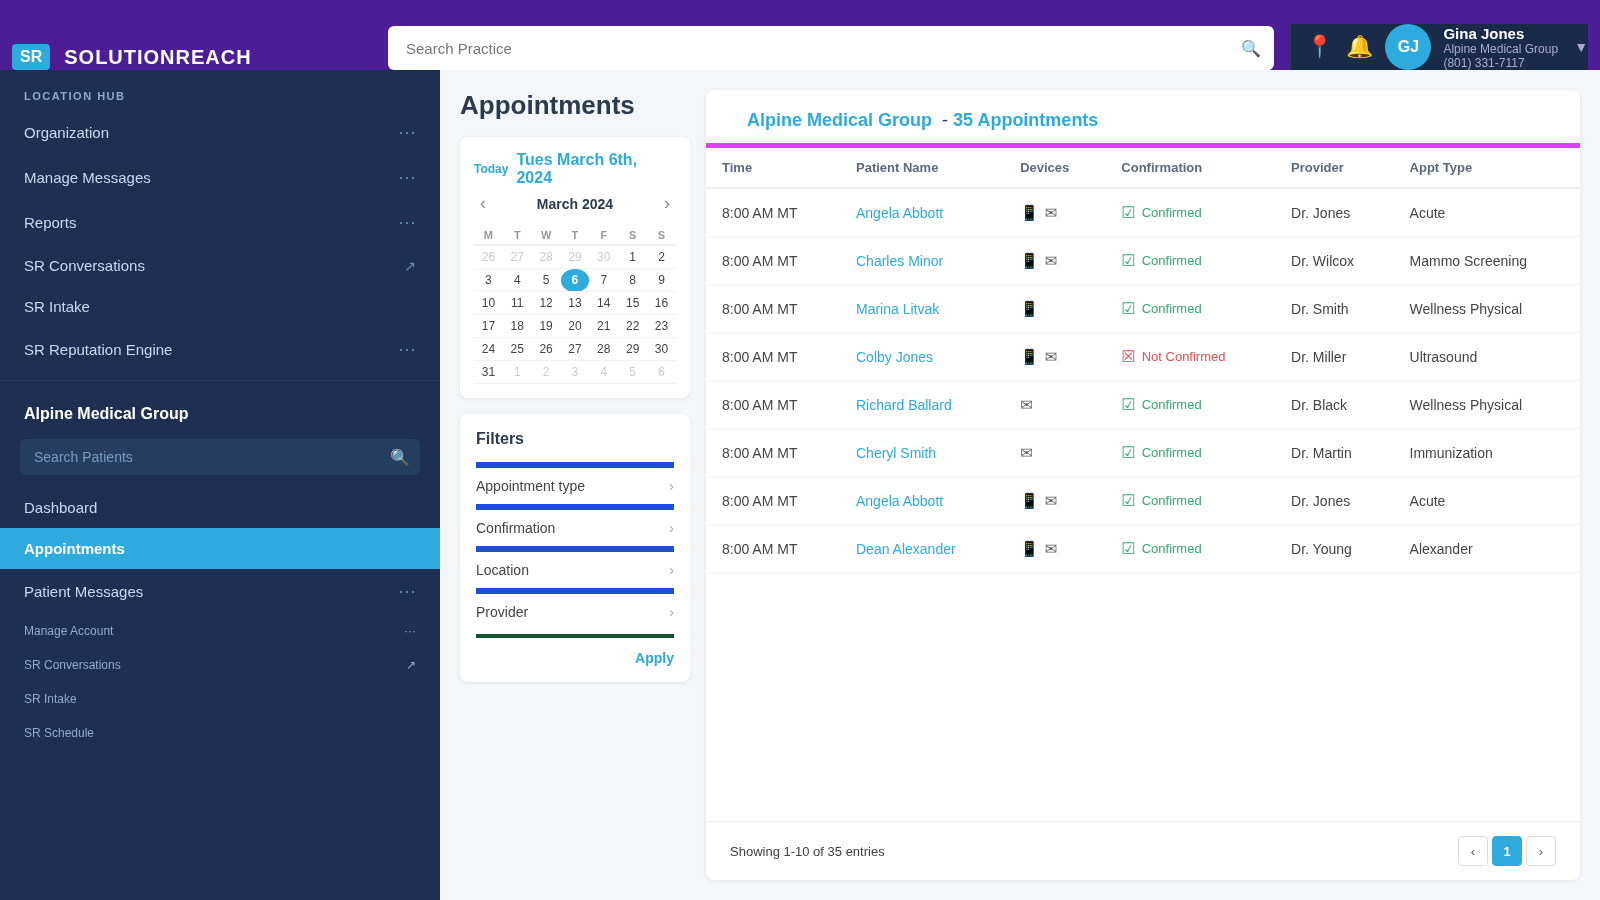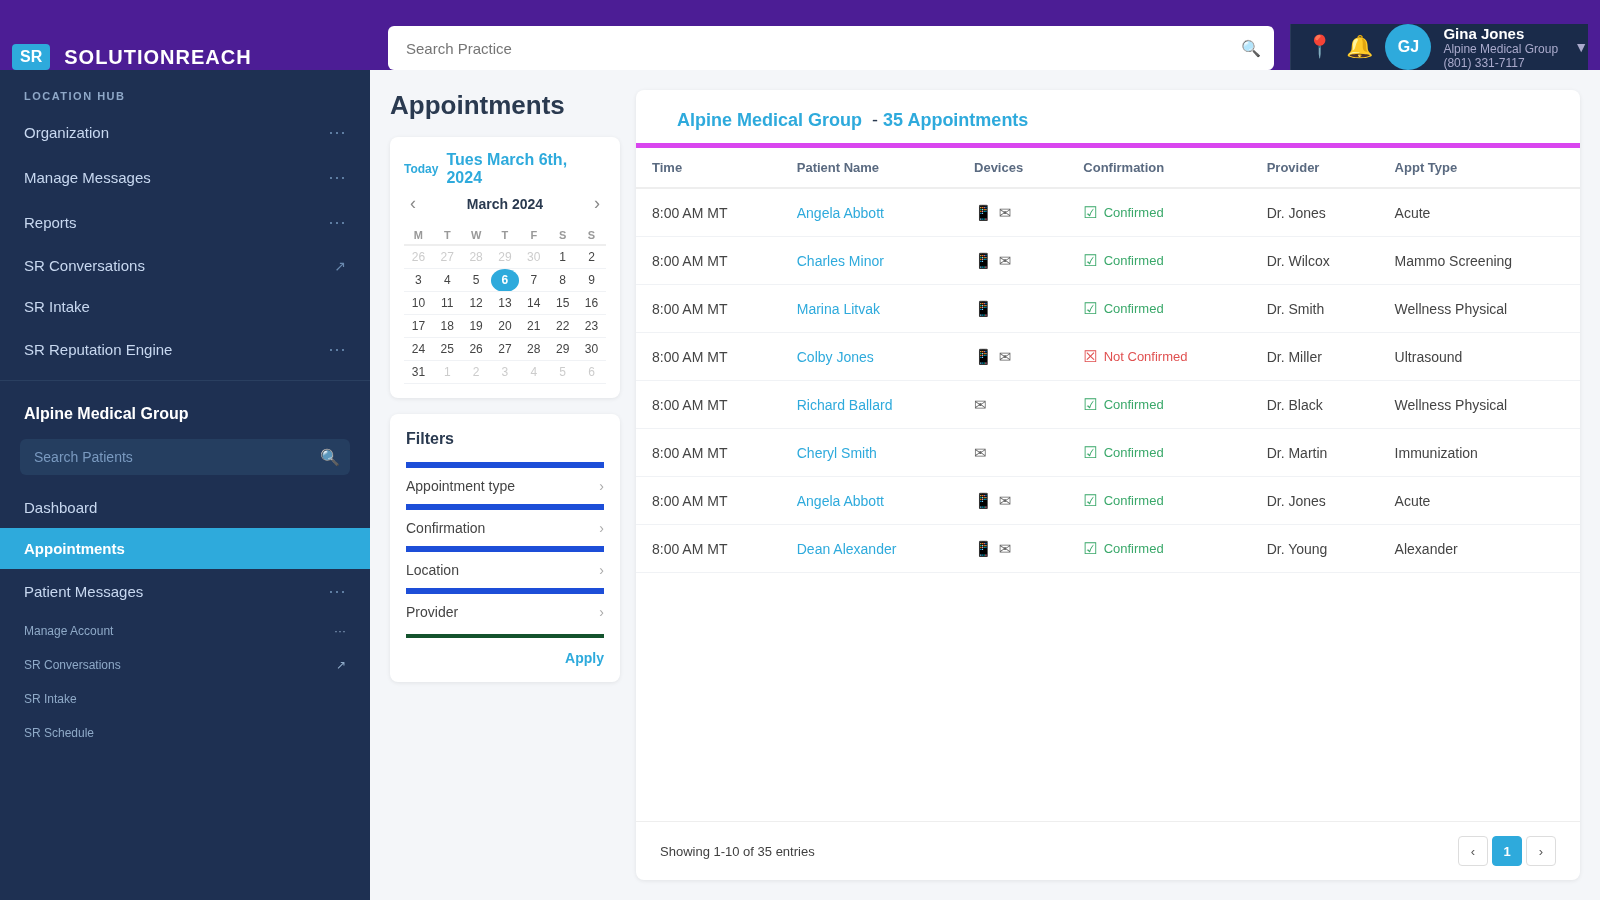--- a/index.html
+++ b/index.html
@@ -20,21 +20,21 @@
     .user-name { font-weight: 700; font-size: 15px; }
     .user-org { font-size: 12px; color: #aac; }
     .user-phone { font-size: 12px; color: #aac; }
     .chevron-down { color: #aac; font-size: 14px; margin-left: 4px; cursor: pointer; }
     .header-right-group { display: flex; align-items: center; background: #1a2b4a; border-left: 1px solid #2a3b5a; padding-left: 16px; gap: 12px; }
 
     
     .main { display: flex; flex: 1; overflow: hidden; }
 
     
-    .sidebar { width: 370px; background: #1e3052; display: flex; flex-direction: column; overflow-y: auto; flex-shrink: 0; }
+    .sidebar { width: 440px; background: #1e3052; display: flex; flex-direction: column; overflow-y: auto; flex-shrink: 0; }
     .sidebar-section-title { color: #8fa8c8; font-size: 11px; font-weight: 700; letter-spacing: 1.5px; padding: 20px 24px 8px; text-transform: uppercase; }
     .sidebar-item { display: flex; align-items: center; justify-content: space-between; padding: 12px 24px; color: #c8d8f0; font-size: 15px; cursor: pointer; }
     .sidebar-item.active { background: #2eaadc; color: white; font-weight: 600; }
     .sidebar-item .dots { color: #6a8ab0; font-size: 18px; }
     .sidebar-item .ext-link { color: #6a8ab0; font-size: 14px; }
     .sidebar-divider { height: 1px; background: #2a3f60; margin: 8px 0; }
     .practice-name { color: white; font-size: 16px; font-weight: 700; padding: 16px 24px 8px; }
     .search-patients-wrap { padding: 8px 20px 12px; }
     .search-patients-box { position: relative; }
     .search-patients-box input { width: 100%; background: #253e60; border: none; border-radius: 6px; padding: 10px 36px 10px 14px; color: #c8d8f0; font-size: 14px; outline: none; }

